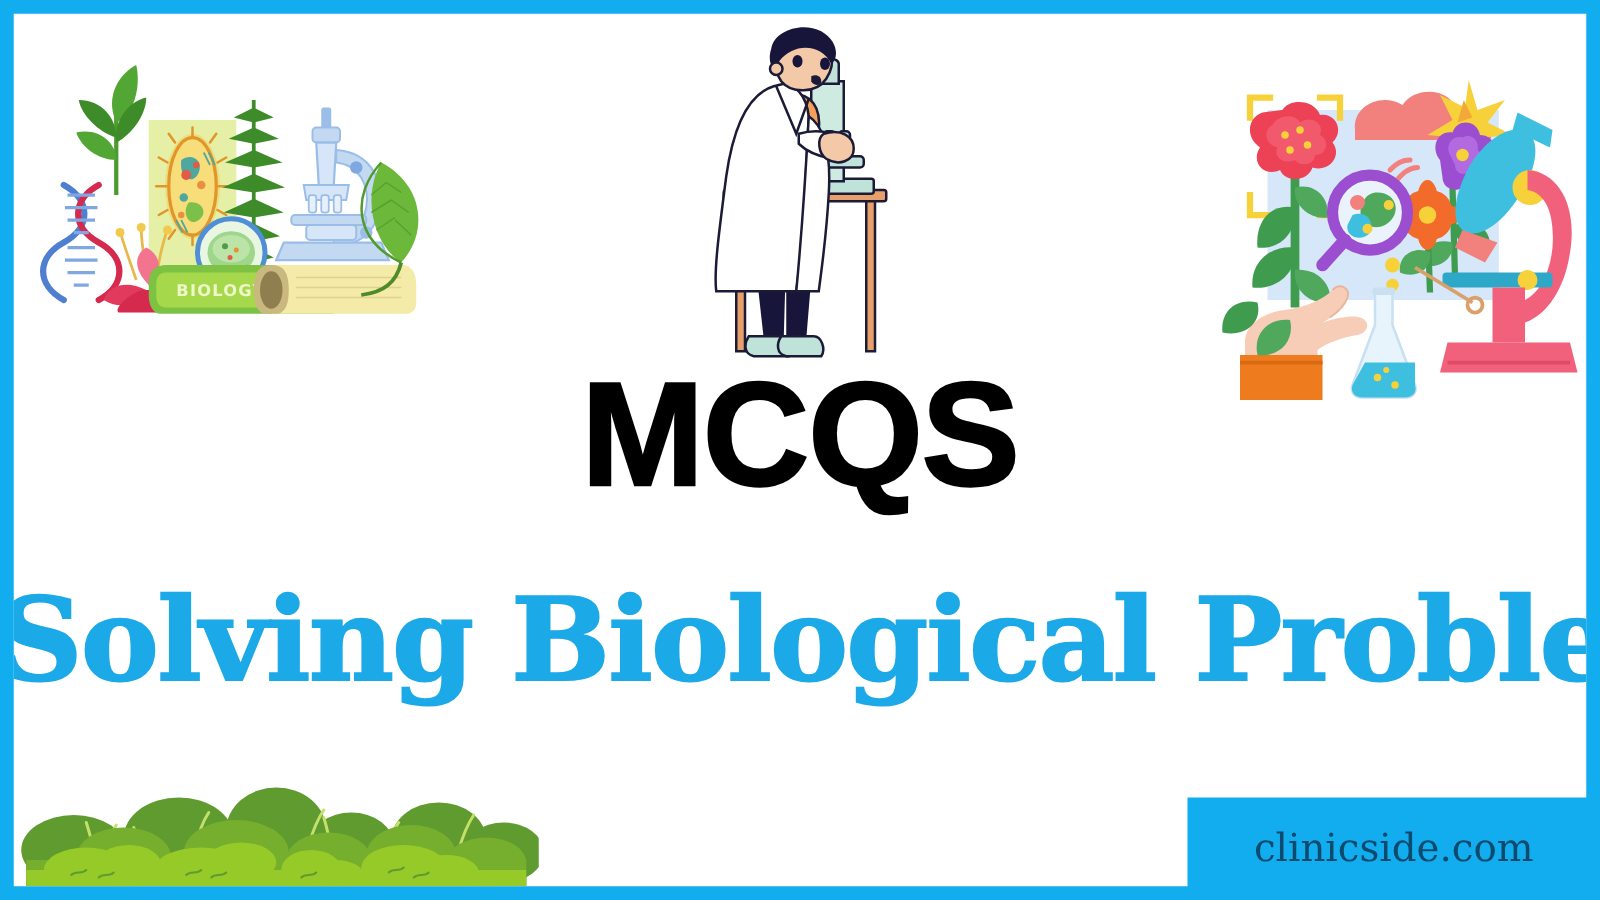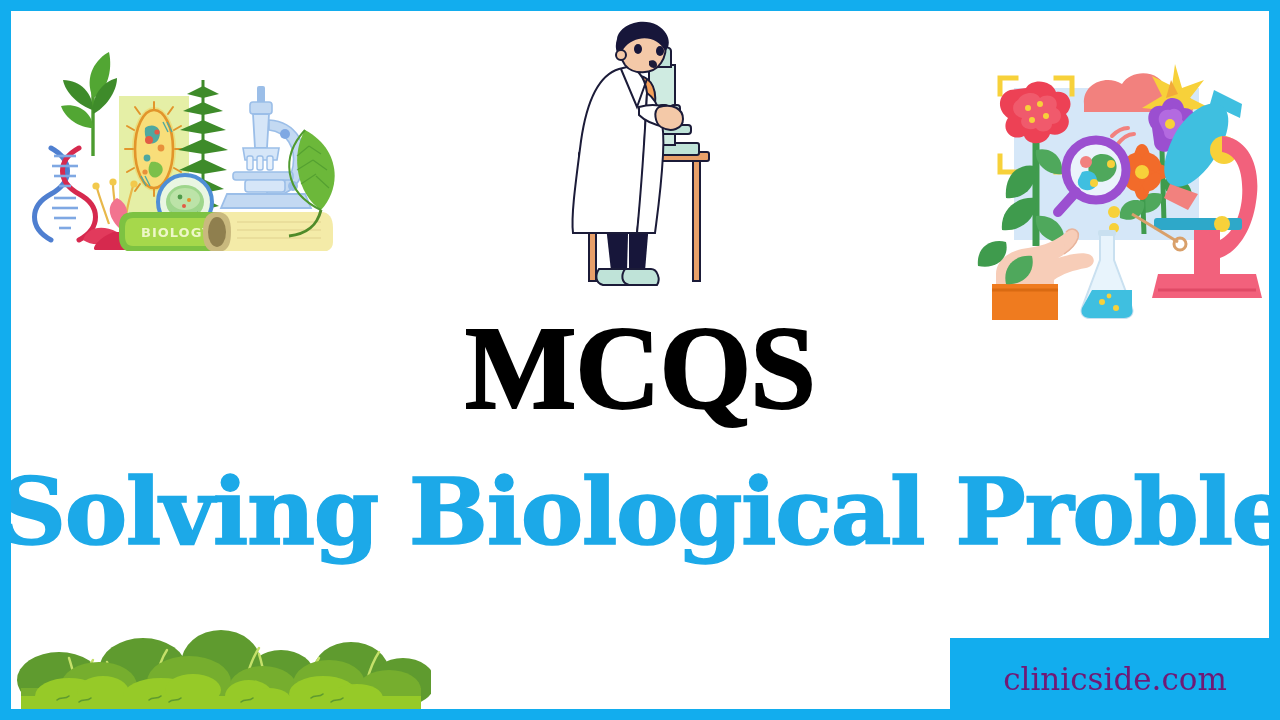--- a/index.html
+++ b/index.html
@@ -26,23 +26,23 @@
 
   
   .illus { position:absolute; }
   #illus-biology   { left:10px;  top:25px;  width:320px; height:215px; }
   #illus-scientist { left:530px; top:10px;  width:215px; height:275px; }
   #illus-research  { left:955px; top:35px;  width:300px; height:275px; }
 
   
   #mcqs-heading {
     position:absolute;
-    left:0; right:0; top:299px;
+    left:0; right:0; top:278px;
     text-align:center;
-    font-family:Liberation Serif, serif;
+    font-family:Liberation Sans, sans-serif;
     font-weight:bold;
     font-size:118px;
     line-height:118px;
     letter-spacing:-1px;
     color:#000000;
     -webkit-text-stroke:2px #000;
   }
   #subject-heading {
     position:absolute;
     left:0; right:0; top:449px;
@@ -73,21 +73,21 @@
     width:330px; height:82px;
     background:#12ADEE;
     display:flex;
     align-items:center;
     justify-content:center;
   }
   #brand-text {
     font-family:"DejaVu Serif", serif;
     font-size:31px;
     font-weight:400;
-    color:#701a75;
+    color:#0c4a6e;
     letter-spacing:0px;
   }
 </style>
 </head>
 <body>
 
 <div id="poster">
   <div class="canvas">
 
     <div class="illus" id="illus-biology">

